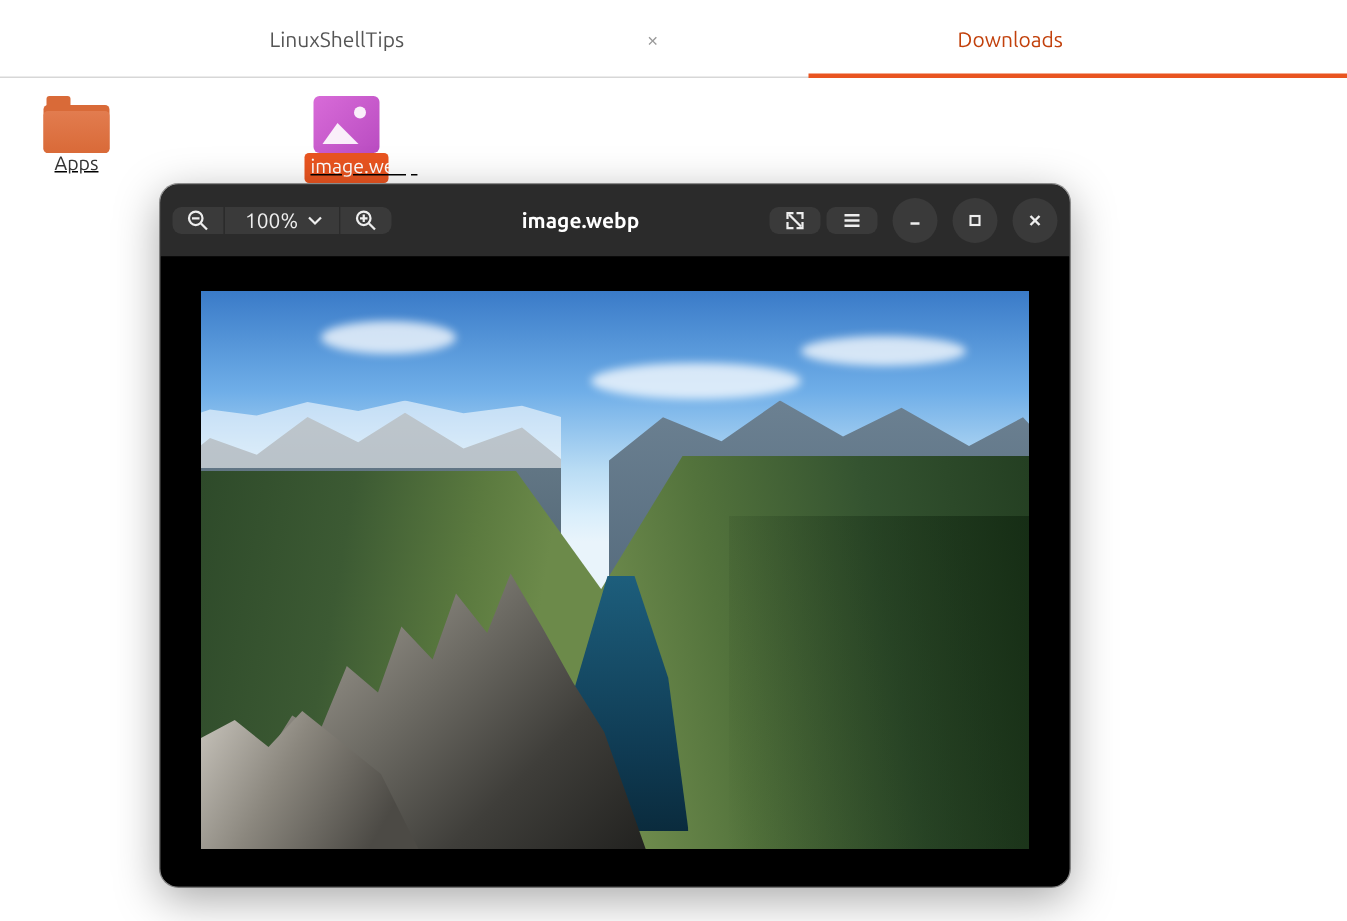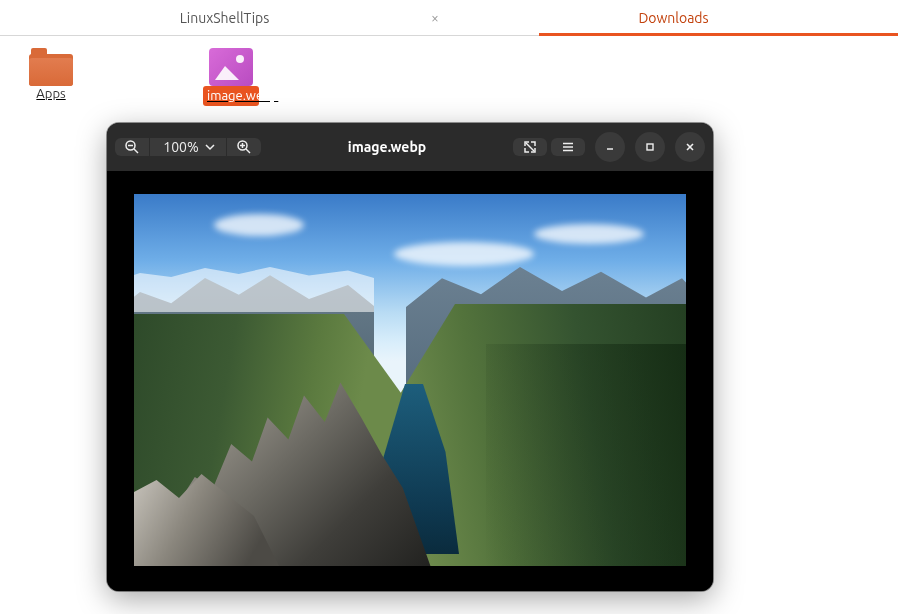--- a/index.html
+++ b/index.html
@@ -7,21 +7,21 @@
       width: 898px;
       height: 614px;
       font-family: Ubuntu, Cantarell, "Segoe UI", sans-serif;
       background: #ffffff;
       position: relative;
       overflow: hidden;
     }
     
     .tabbar {
       display: flex;
-      height: 36px;
+      height: 52px;
       border-bottom: 1px solid #d7d7d7;
     }
     .tab {
       flex: 1;
       display: flex;
       align-items: center;
       justify-content: center;
       position: relative;
       font-size: 14px;
       color: #555;

